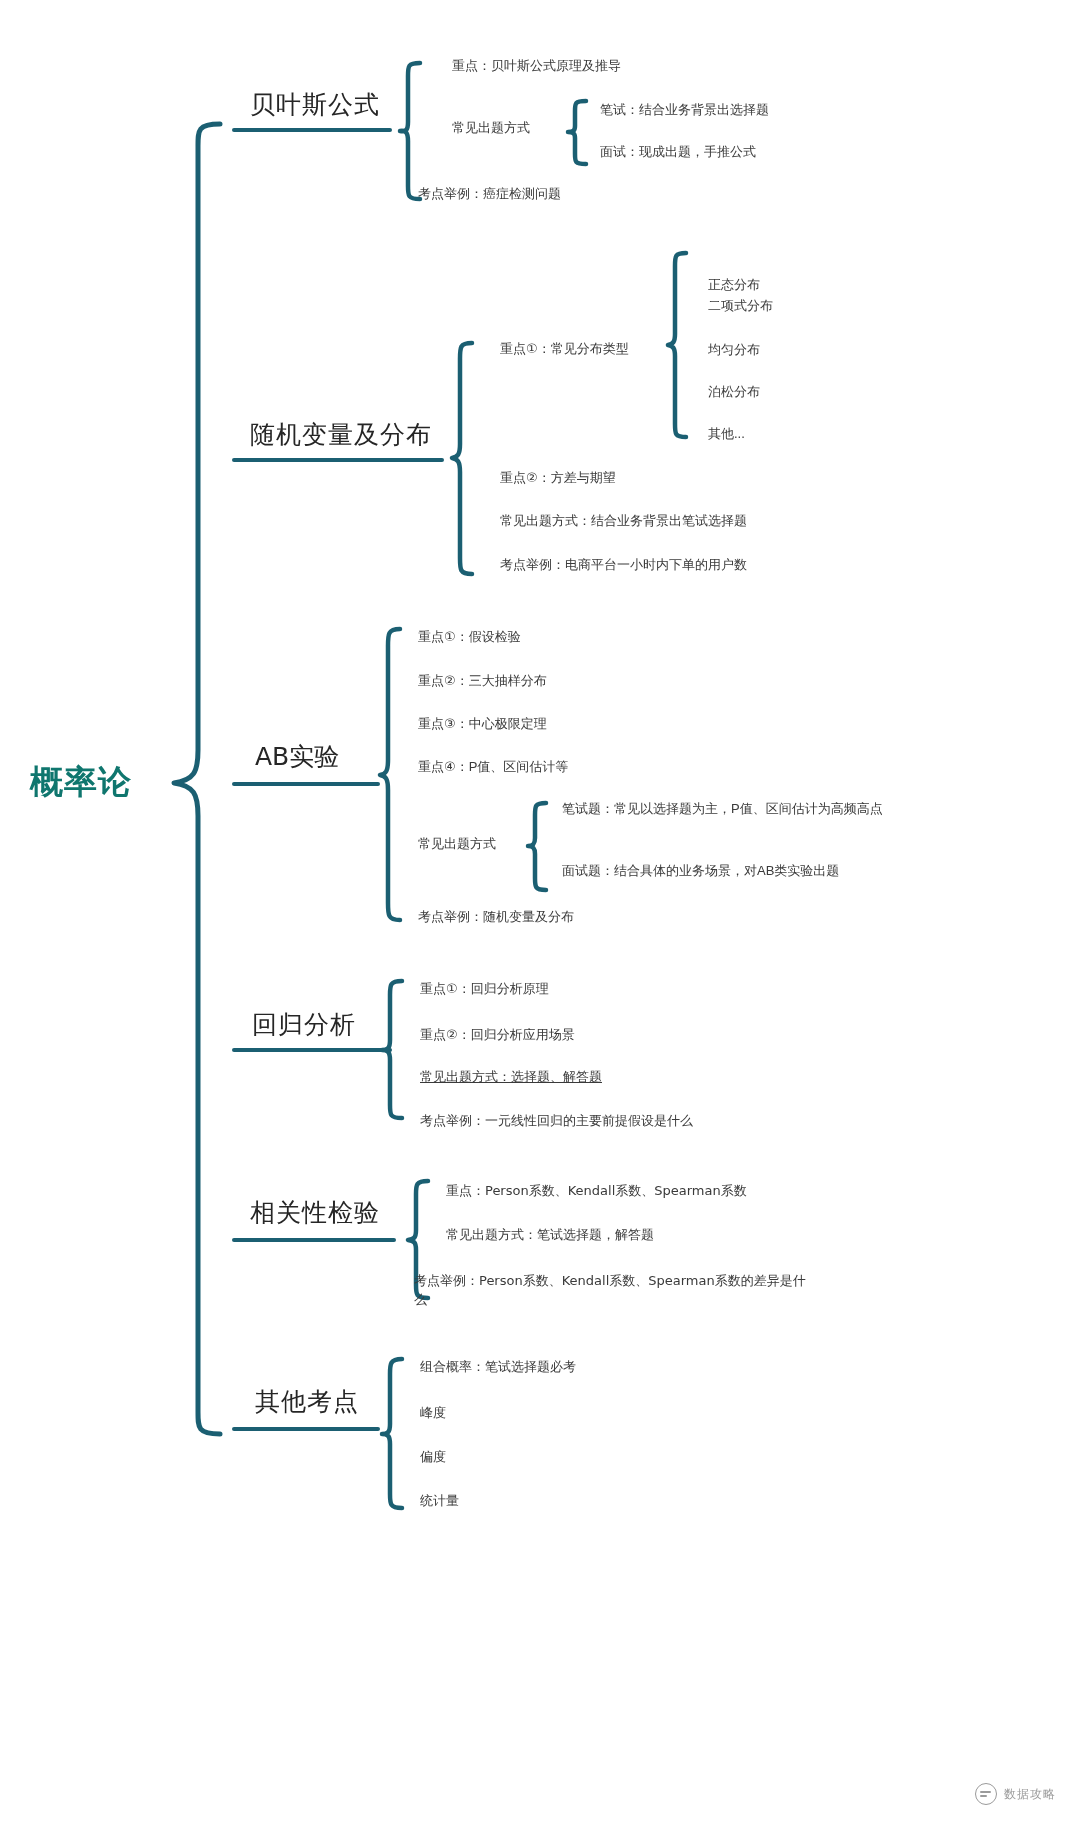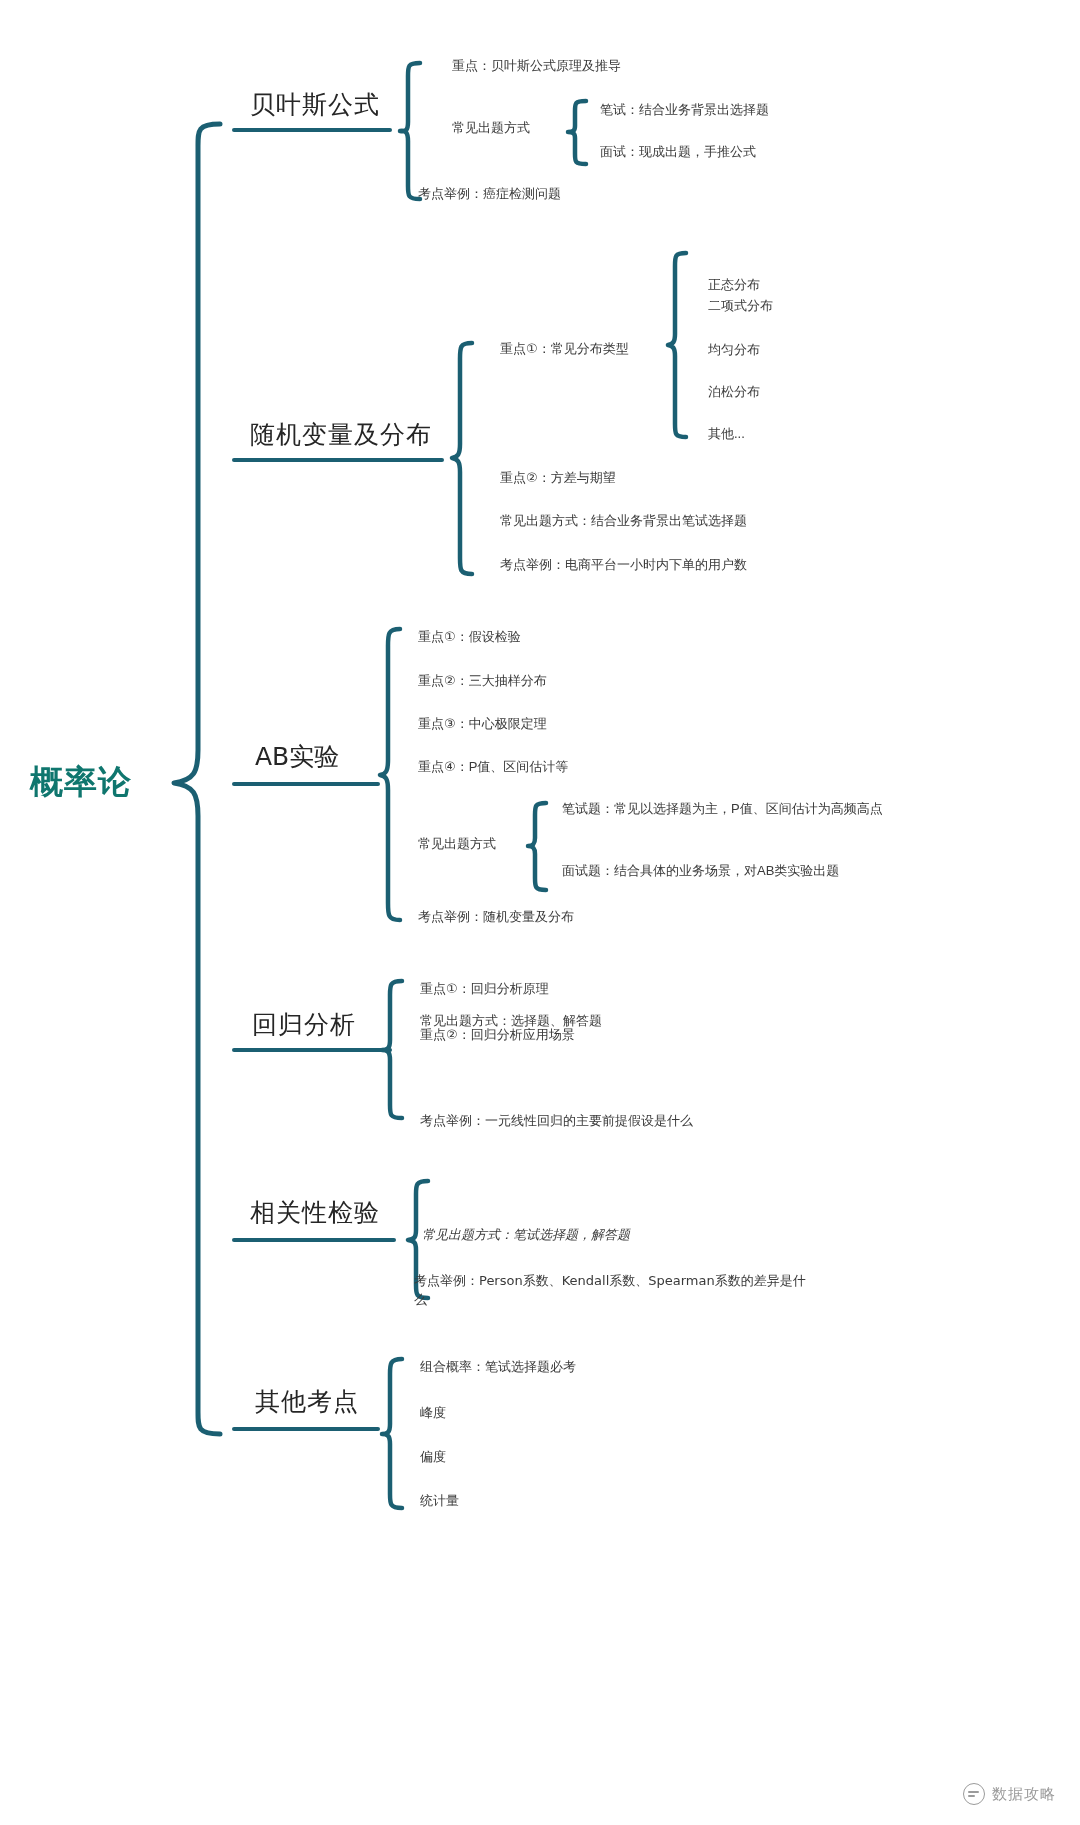--- a/index.html
+++ b/index.html
@@ -33,21 +33,21 @@
   }
   .leaf.wrap{white-space:normal;}
   .hand-latin{font-family:"DejaVu Sans",sans-serif;}
   
   svg.brace{position:absolute;overflow:visible;}
   svg.brace path{fill:none;stroke:#1b5f72;stroke-linecap:round;stroke-linejoin:round;}
   
   .watermark{
     position:absolute;right:24px;bottom:20px;
     display:flex;align-items:center;gap:7px;
-    color:#9b9b9b;font-size:15px;
+    color:#9b9b9b;font-size:12px;
   }
   .wm-logo{
     width:20px;height:20px;border-radius:50%;
     border:1.6px solid #9b9b9b;position:relative;flex:none;
   }
   .wm-logo::before{
     content:"";position:absolute;left:4px;top:7px;width:11px;height:2px;
     background:#9b9b9b;border-radius:1px;
   }
   .wm-logo::after{
@@ -183,37 +183,38 @@
       C 10 3 10 7 10 17
       L 10 62
       C 10 70 8 72 2 72
       C 8 72 10 74 10 82
       L 10 127
       C 10 137 10 140 22 140"></path>
   </svg>
 
   <div class="node leaf" style="left:420px;top:980px;">重点①：回归分析原理</div>
   <div class="node leaf" style="left:420px;top:1026px;">重点②：回归分析应用场景</div>
-  <div class="node leaf" style="left:420px;top:1012px;">常见出题方式：选择题、解答题</div>
+  <div class="node leaf" style="left:420px;top:1068px;text-decoration:underline;">常见出题方式：选择题、解答题</div>
   <div class="node leaf" style="left:420px;top:1112px;">考点举例：一元线性回归的主要前提假设是什么</div>
 
   <div class="node topic" style="left:250px;top:1196px;">相关性检验</div>
   <div class="underline" style="left:232px;top:1238px;width:164px;"></div>
 
   <svg class="brace" style="left:406px;top:1178px;" width="26" height="124" viewBox="0 0 26 124">
     <path stroke-width="4.5" d="M 22 3
       C 10 3 10 7 10 16
       L 10 52
       C 10 60 8 61 2 62
       C 8 63 10 64 10 72
       L 10 107
       C 10 116 10 120 22 120"></path>
   </svg>
 
-  <div class="node leaf" style="left:422px;top:1226px;font-style:italic;">常见出题方式：笔试选择题，解答题</div>
+  <div class="node leaf hand-latin" style="left:446px;top:1182px;">重点：Person系数、Kendall系数、Spearman系数</div>
+  <div class="node leaf" style="left:446px;top:1226px;">常见出题方式：笔试选择题，解答题</div>
   <div class="node leaf wrap hand-latin" style="left:414px;top:1272px;width:392px;">考点举例：Person系数、Kendall系数、Spearman系数的差异是什么</div>
 
   <div class="node topic" style="left:255px;top:1385px;">其他考点</div>
   <div class="underline" style="left:232px;top:1427px;width:148px;"></div>
 
   <svg class="brace" style="left:380px;top:1356px;" width="26" height="158" viewBox="0 0 26 158">
     <path stroke-width="4.5" d="M 22 3
       C 10 3 10 8 10 18
       L 10 68
       C 10 76 8 78 2 78

